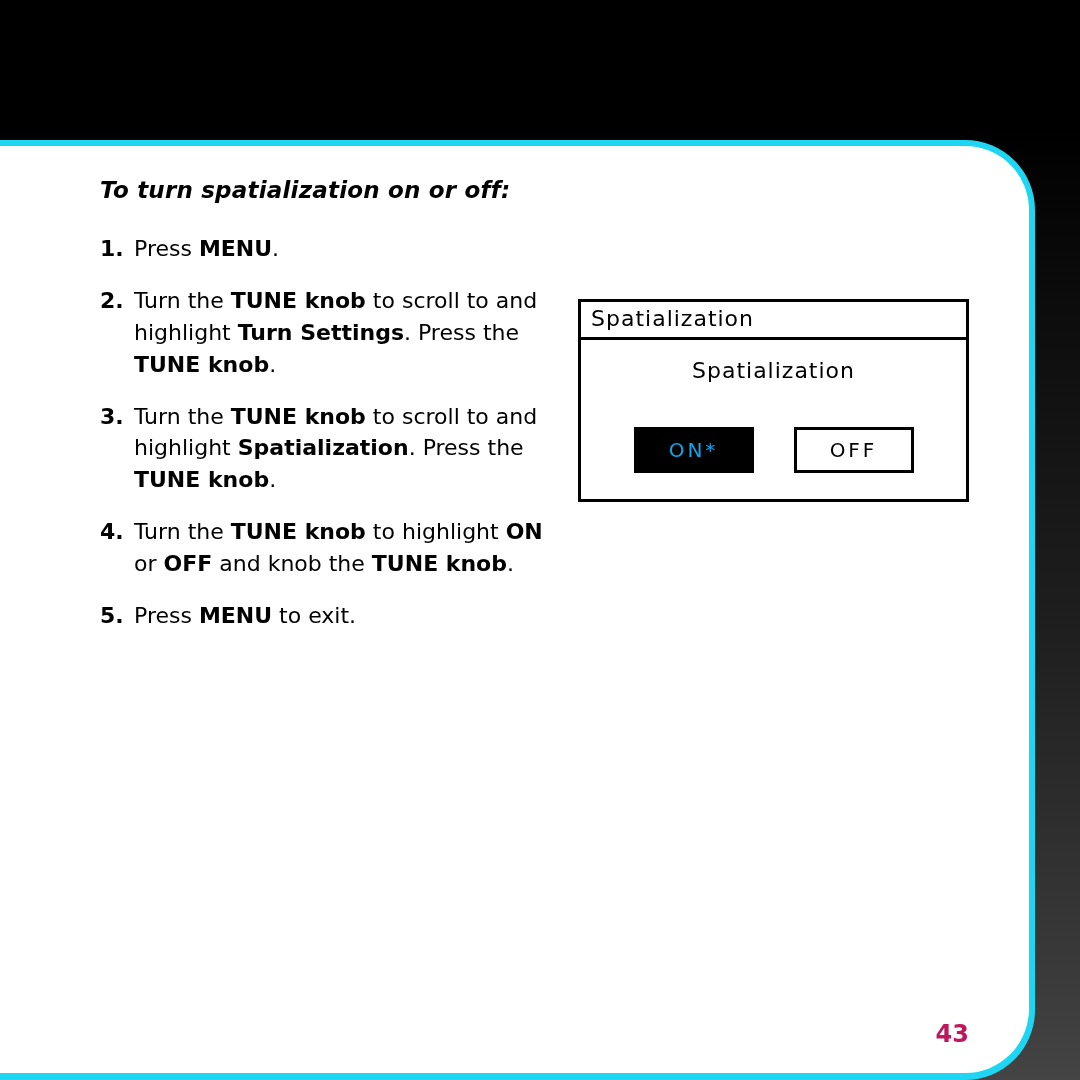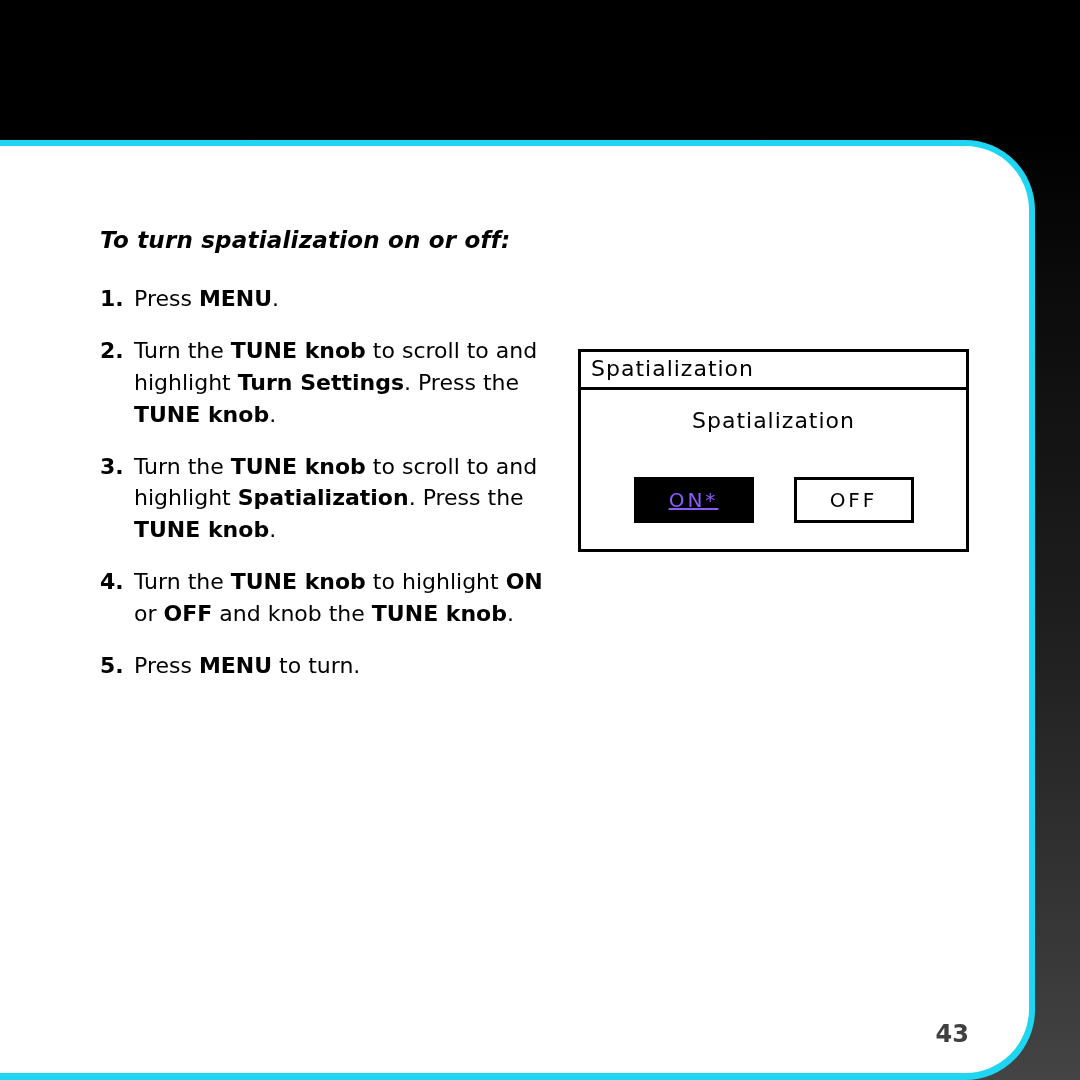--- a/index.html
+++ b/index.html
@@ -25,21 +25,21 @@
   }
   .page {
     position: absolute;
     left: 0;
     top: 146px;
     width: 1029px;
     height: 927px;
     background: #ffffff;
     border-top-right-radius: 64px;
     border-bottom-right-radius: 64px;
-    padding: 81px 60px 30px 100px;
+    padding: 31px 60px 30px 100px;
     color: #000;
   }
 
   .section-heading {
     font-style: italic;
     font-weight: 700;
     font-size: 23px;
     letter-spacing: 0.2px;
     margin-bottom: 30px;
   }
@@ -95,28 +95,28 @@
     margin-bottom: 44px;
   }
   .btn-row { display: flex; gap: 40px; justify-content: center; }
   .opt {
     width: 120px;
     padding: 8px 0;
     font-size: 20px;
     border: 3px solid #000;
     letter-spacing: 3px;
   }
-  .opt.on  { background:#000; color:#8b5cf6;text-decoration:underline; }
+  .opt.on  { background:#000; color:#0ea5e9; }
   .opt.off { background:#fff; color:#000; }
 
   .page-number {
     position: absolute;
     right: 60px;
     bottom: 25px;
-    color: #404040;
+    color: #be185d;
     font-weight: 800;
     font-size: 24px;
   }
 </style>
 </head>
 <body>
 
 <div class="cyan-wrap"></div>
 
 <div class="page">
@@ -132,21 +132,21 @@
         <li>
           <span>Turn the </span><span class="b">TUNE knob</span><span> to scroll to and highlight </span><span class="b">Turn Settings</span><span>. Press the </span><span class="b">TUNE knob</span><span>.</span>
         </li>
         <li>
           <span>Turn the </span><span class="b">TUNE knob</span><span> to scroll to and highlight </span><span class="b">Spatialization</span><span>. Press the </span><span class="b">TUNE knob</span><span>.</span>
         </li>
         <li>
           <span>Turn the </span><span class="b">TUNE knob</span><span> to highlight </span><span class="b">ON</span><span> or </span><span class="b">OFF</span><span> and knob the </span><span class="b">TUNE knob</span><span>.</span>
         </li>
         <li>
-          <span>Press </span><span class="b">MENU</span><span> to turn.</span>
+          <span>Press </span><span class="b">MENU</span><span> to exit.</span>
         </li>
       </ol>
     </div>
 
     <div class="device">
       <div class="device-title">Spatialization</div>
       <div class="device-body">
         <div class="device-label">Spatialization</div>
         <div class="btn-row">
           <div class="opt on">ON*</div>

